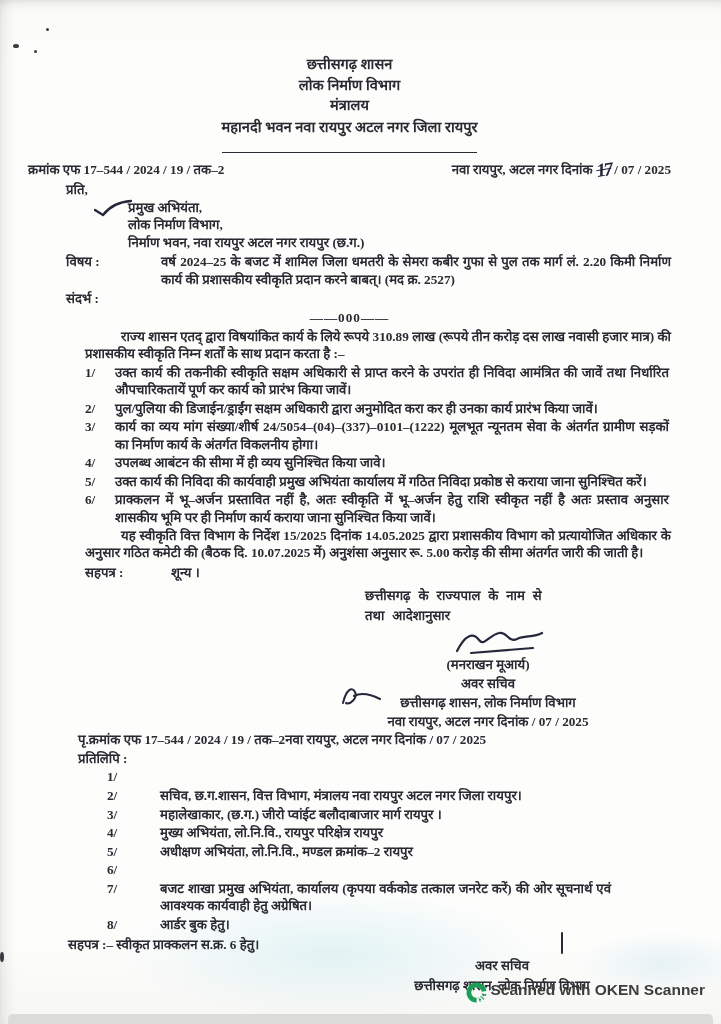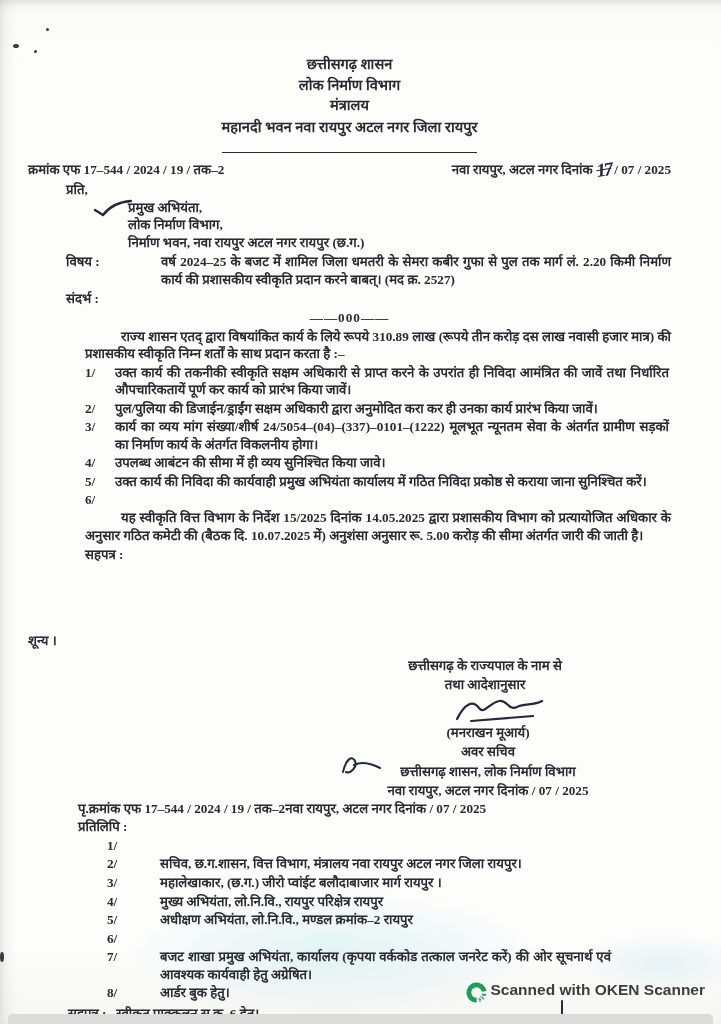--- a/index.html
+++ b/index.html
@@ -28,24 +28,24 @@
   
   .lblrow{display:flex;margin-top:2px;}
   .lblrow .lbl{flex:0 0 95px;padding-left:38px;box-sizing:content-box;}
   .lblrow .txt{flex:1;text-align:justify;}
   .divider{text-align:center;font-weight:700;letter-spacing:1px;margin:1px 0;}
   
   .para{margin-left:57px;text-indent:36px;text-align:justify;}
   .cond{display:flex;margin-top:1px;}
   .cond .num{flex:0 0 30px;margin-left:57px;}
   .cond .txt{flex:1;text-align:justify;padding-right:2px;}
-  .encl1{display:flex;margin-top:2px;flex-direction:column;}
+  .encl1{display:flex;margin-top:2px;}
   .encl1 .lbl{flex:0 0 86px;margin-left:57px;}
   
-  .byorder{width:240px;margin:6px 66px 0 auto;text-align:center;line-height:1.5;}
+  .byorder{width:240px;margin:6px 66px 0 auto;line-height:1.5;font-family:Liberation Mono, monospace;}
   .sigblock{width:290px;margin:2px 38px 0 auto;text-align:center;position:relative;line-height:1.45;}
   .sig-squiggle{position:relative;height:26px;}
   .sig-squiggle svg{position:absolute;left:50%;transform:translateX(-38%);top:0;}
   .dept-line{position:relative;}
   .dept-squiggle{position:absolute;left:-6px;top:-8px;}
   
   .refrow2{display:flex;align-items:baseline;padding-left:50px;}
   .copylbl{margin-left:50px;margin-top:1px;}
   .copy{display:flex;margin-top:1px;}
   .copy .num{flex:0 0 53px;margin-left:79px;}
@@ -128,20 +128,21 @@
     <div class="cond">
       <div class="num">4/</div>
       <div class="txt">उपलब्ध आबंटन की सीमा में ही व्यय सुनिश्चित किया जावे।</div>
     </div>
     <div class="cond">
       <div class="num">5/</div>
       <div class="txt">उक्त कार्य की निविदा की कार्यवाही प्रमुख अभियंता कार्यालय में गठित निविदा प्रकोष्ठ से कराया जाना सुनिश्चित करें।</div>
     </div>
     <div class="cond">
       <div class="num">6/</div>
+      <div class="txt">प्राक्कलन में भू–अर्जन प्रस्तावित नहीं है, अतः स्वीकृति में भू–अर्जन हेतु राशि स्वीकृत नहीं है अतः प्रस्ताव अनुसार शासकीय भूमि पर ही निर्माण कार्य कराया जाना सुनिश्चित किया जावें।</div>
     </div>
 
     <div class="para">यह स्वीकृति वित्त विभाग के निर्देश 15/2025 दिनांक 14.05.2025 द्वारा प्रशासकीय विभाग को प्रत्यायोजित अधिकार के अनुसार गठित कमेटी की (बैठक दि. 10.07.2025 में) अनुशंसा अनुसार रू. 5.00 करोड़ की सीमा अंतर्गत जारी की जाती है।</div>
 
     <div class="encl1">
       <div class="lbl">सहपत्र :</div>
       <div>शून्य ।</div>
     </div>
 
     <div class="byorder">

